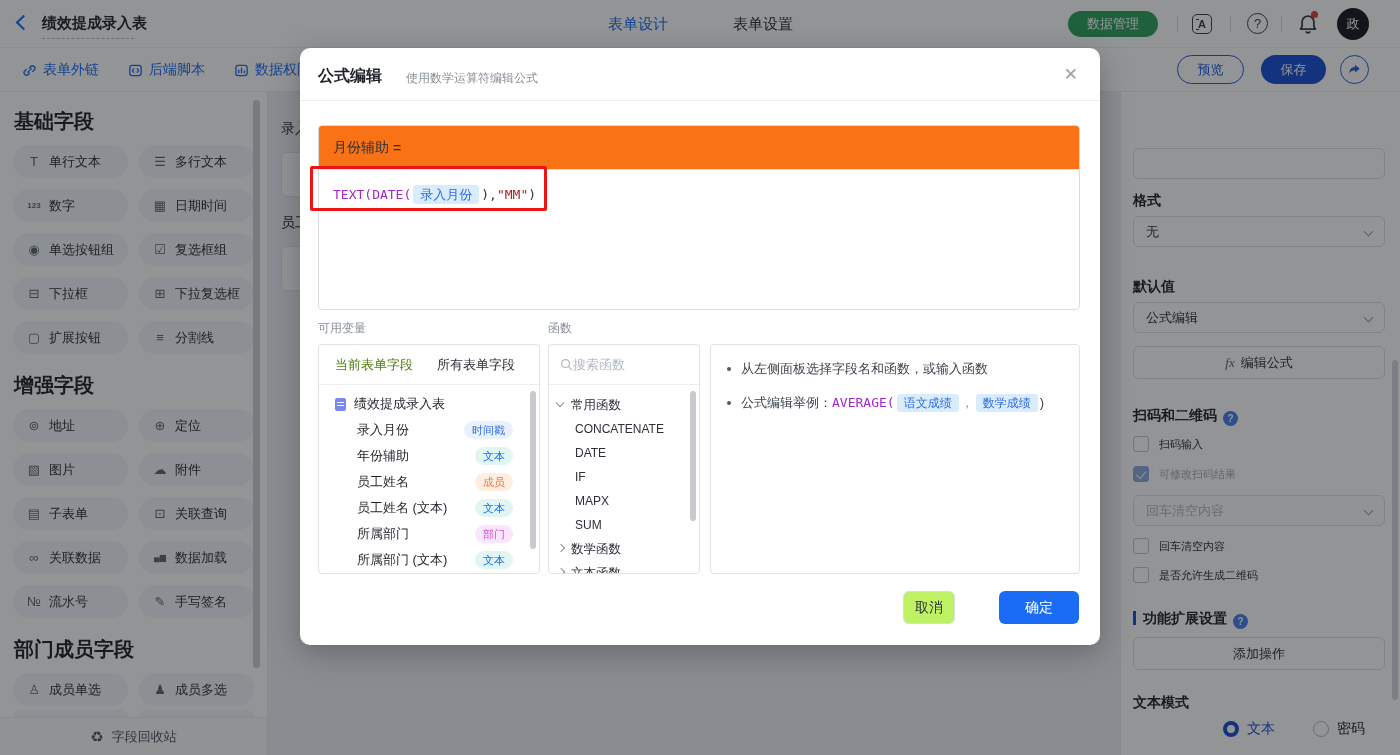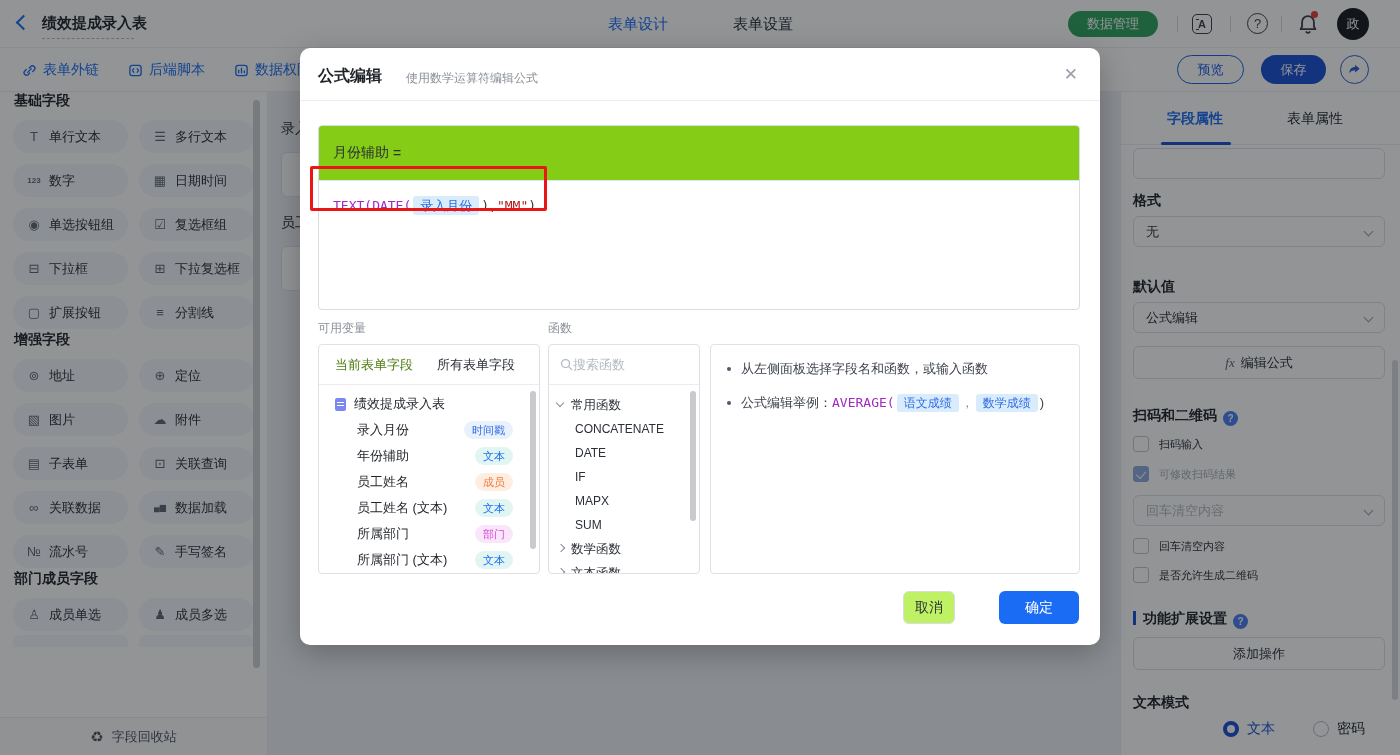--- a/index.html
+++ b/index.html
@@ -36,21 +36,21 @@
   .sb-ic { width:15px; height:15px; flex:none; }
   .btn-preview { position:absolute; left:1177px; top:7px; width:67px; height:29px; border:1px solid #1a5ce8;
     border-radius:15px; color:#1a5ce8; font-size:13px; background:#fff; display:flex; align-items:center; justify-content:center; }
   .btn-save { position:absolute; left:1261px; top:7px; width:65px; height:29px; background:#1a4fd6;
     border-radius:15px; color:#fff; font-size:13px; display:flex; align-items:center; justify-content:center; }
   .btn-share { position:absolute; left:1340px; top:7px; width:29px; height:29px; border:1px solid #2a5fd0;
     border-radius:50%; display:flex; align-items:center; justify-content:center; }
   
   #sidebar { position:absolute; left:0; top:92px; width:268px; bottom:0; background:#fff;
     border-right:1px solid #ebedf1; overflow:hidden; }
-  .sec-h { font-size:14px; font-weight:bold; margin:0 0 8px 14px; }
+  .sec-h { font-size:20px; font-weight:bold; margin:16px 0 8px 14px; }
   .pill-grid { display:flex; flex-wrap:wrap; gap:11px; padding:2px 0 2px 13px; width:255px; }
   .pill { width:115px; height:33px; background:#f4f6f9; border-radius:17px; display:flex; align-items:center;
     padding-left:13px; gap:7px; cursor:pointer; }
   .p-ic { font-size:13px; color:#5f6673; width:16px; text-align:center; flex:none; }
   .p-ic.ic-sm { font-size:8px; font-weight:bold; letter-spacing:0; }
   .p-lb { font-size:13px; color:#2b2f36; white-space:nowrap; }
   .pill.ghost { height:12px; border-radius:8px 8px 0 0; }
   #recycle { position:absolute; left:0; bottom:0; width:267px; height:38px; background:#fbfbfc;
     border-top:1px solid #ededf0; display:flex; align-items:center; justify-content:center; gap:8px;
     font-size:13px; color:#4e5560; cursor:pointer; }
@@ -94,21 +94,21 @@
   .rp-scroll { position:absolute; right:2px; top:268px; width:6px; height:340px; background:#d7d9dd; border-radius:3px; }
   
   #mask { position:absolute; left:0; top:0; width:1400px; height:755px; background:rgba(13,17,23,0.45); z-index:40; }
   #modal { position:absolute; left:300px; top:48px; width:800px; height:597px; background:#fff;
     border-radius:10px; z-index:50; box-shadow:0 8px 30px rgba(0,0,0,.25); }
   .m-title { position:absolute; left:18px; top:18px; font-size:16px; font-weight:bold; }
   .m-sub { position:absolute; left:106px; top:22px; font-size:12px; color:#8a9099; }
   .m-close { position:absolute; right:22px; top:16px; font-size:17px; color:#9aa0a9; cursor:pointer; }
   .m-hr { position:absolute; left:0; top:52px; width:100%; border-bottom:1px solid #ececee; }
   .f-box { position:absolute; left:18px; top:77px; width:762px; height:185px; border:1px solid #d8dde4; border-radius:4px; overflow:hidden; }
-  .f-head { height:55px; background:#84cc16; border-bottom:1px solid #d8e7f6; display:flex; align-items:center;
+  .f-head { height:44px; background:#f97316; border-bottom:1px solid #d8e7f6; display:flex; align-items:center;
     padding-left:14px; font-size:14px; color:#2b2f36; }
   .f-body { padding:16px 14px; font-family:"DejaVu Sans Mono",monospace; font-size:13px; color:#33363c; }
   .kw { color:#a229c5; }
   .tok { color:#2e6be5; background:#d9ecfc; border-radius:3px; padding:2px 7px; font-family:"Liberation Sans",sans-serif; font-size:13px; margin:0 2px; }
   .str { color:#b22222; }
   .ann { position:absolute; left:10px; top:118px; width:237px; height:45px; border:3px solid #ea1515; border-radius:2px; z-index:60; pointer-events:none; }
   .m-cap { position:absolute; font-size:12px; color:#8a9099; top:272px; }
   .m-panel { position:absolute; top:296px; height:230px; border:1px solid #dfe1e6; border-radius:4px; background:#fff; overflow:hidden; }
   #vars-panel { left:18px; width:222px; }
   #fn-panel { left:248px; width:152px; }
@@ -339,25 +339,20 @@
 </div>
 
 <div id="canvas">
   <div class="cv-label" style="top:28px">录入月份</div>
   <div class="cv-input" style="top:60px"></div>
   <div class="cv-label" style="top:122px">员工姓名</div>
   <div class="cv-input" style="top:154px"></div>
 </div>
 
 <div id="rpanel">
-  <div class="rp-tabs">
-    <div class="rp-tab act" style="left:46px">字段属性</div>
-    <div class="rp-tab" style="left:166px">表单属性</div>
-    <div class="rp-underline"></div>
-  </div>
 
   <div class="rp-input" style="top:56px"></div>
 
   <div class="rp-label" style="top:100px">格式</div>
   <div class="rp-select" style="top:124px">
     <span>无</span>
     <span class="caret"></span>
   </div>
 
   <div class="rp-label" style="top:186px">默认值</div>

